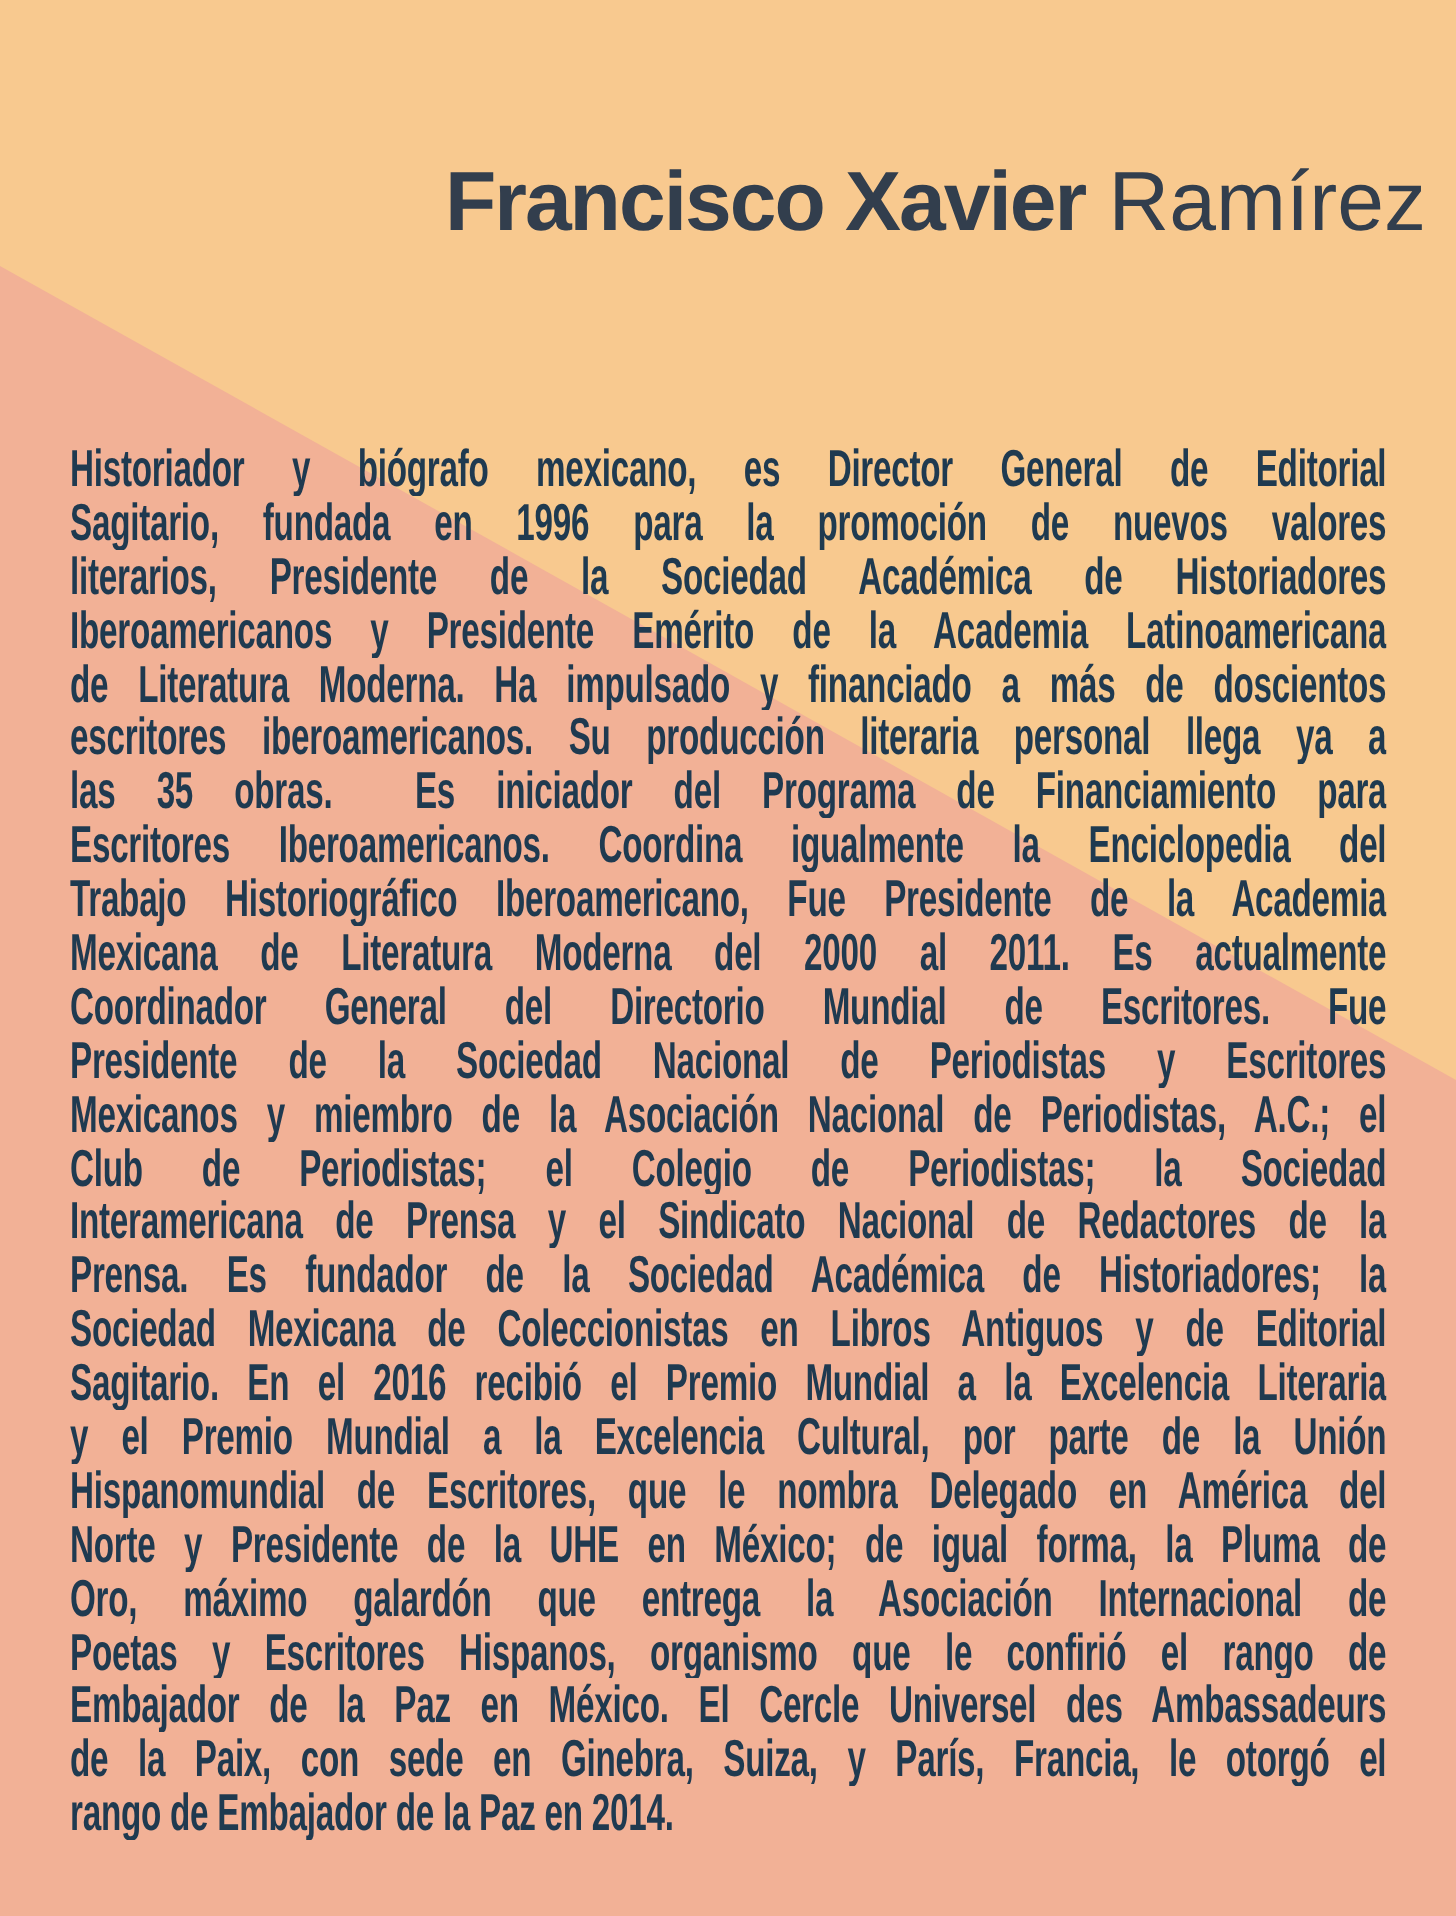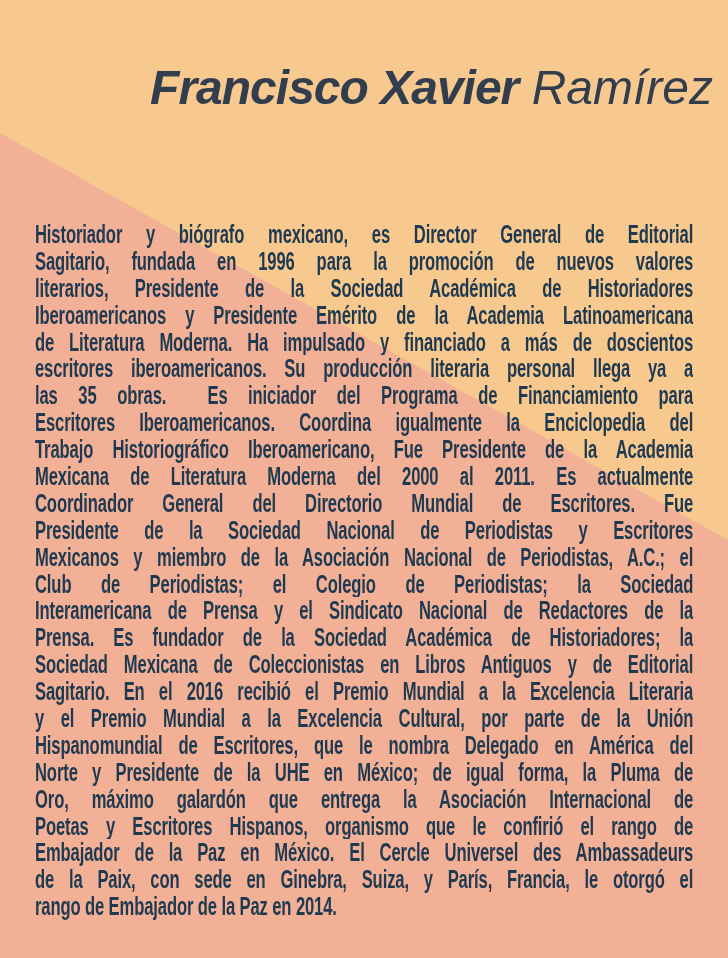--- a/index.html
+++ b/index.html
@@ -10,25 +10,24 @@
     background:var(--peach,#F8C98F);
     font-family:"Liberation Sans", sans-serif;
   }
   .diagonal{
     position:absolute;inset:0;
     background:var(--pink,#F2B196);
     clip-path:polygon(0 133px, 728px 540px, 728px 958px, 0 958px);
   }
   .title{
     position:absolute;
-    top:64px;right:15px;
-    font-size:48px;line-height:48px;
+    top:77px;right:15px;
+    font-size:42px;line-height:48px;
     white-space:nowrap;
     color:var(--title-color,#323E4D);
-    font-style:italic;
   }
   .title .t-bold{font-weight:700;letter-spacing:-1px;}
   .title .t-light{font-weight:400;letter-spacing:0;}
   .body-text{
     position:absolute;
     left:35px;top:221px;
     width:1030px;
     transform:scaleX(0.639);
     transform-origin:left top;
     color:var(--body-color,#1F3A50);

